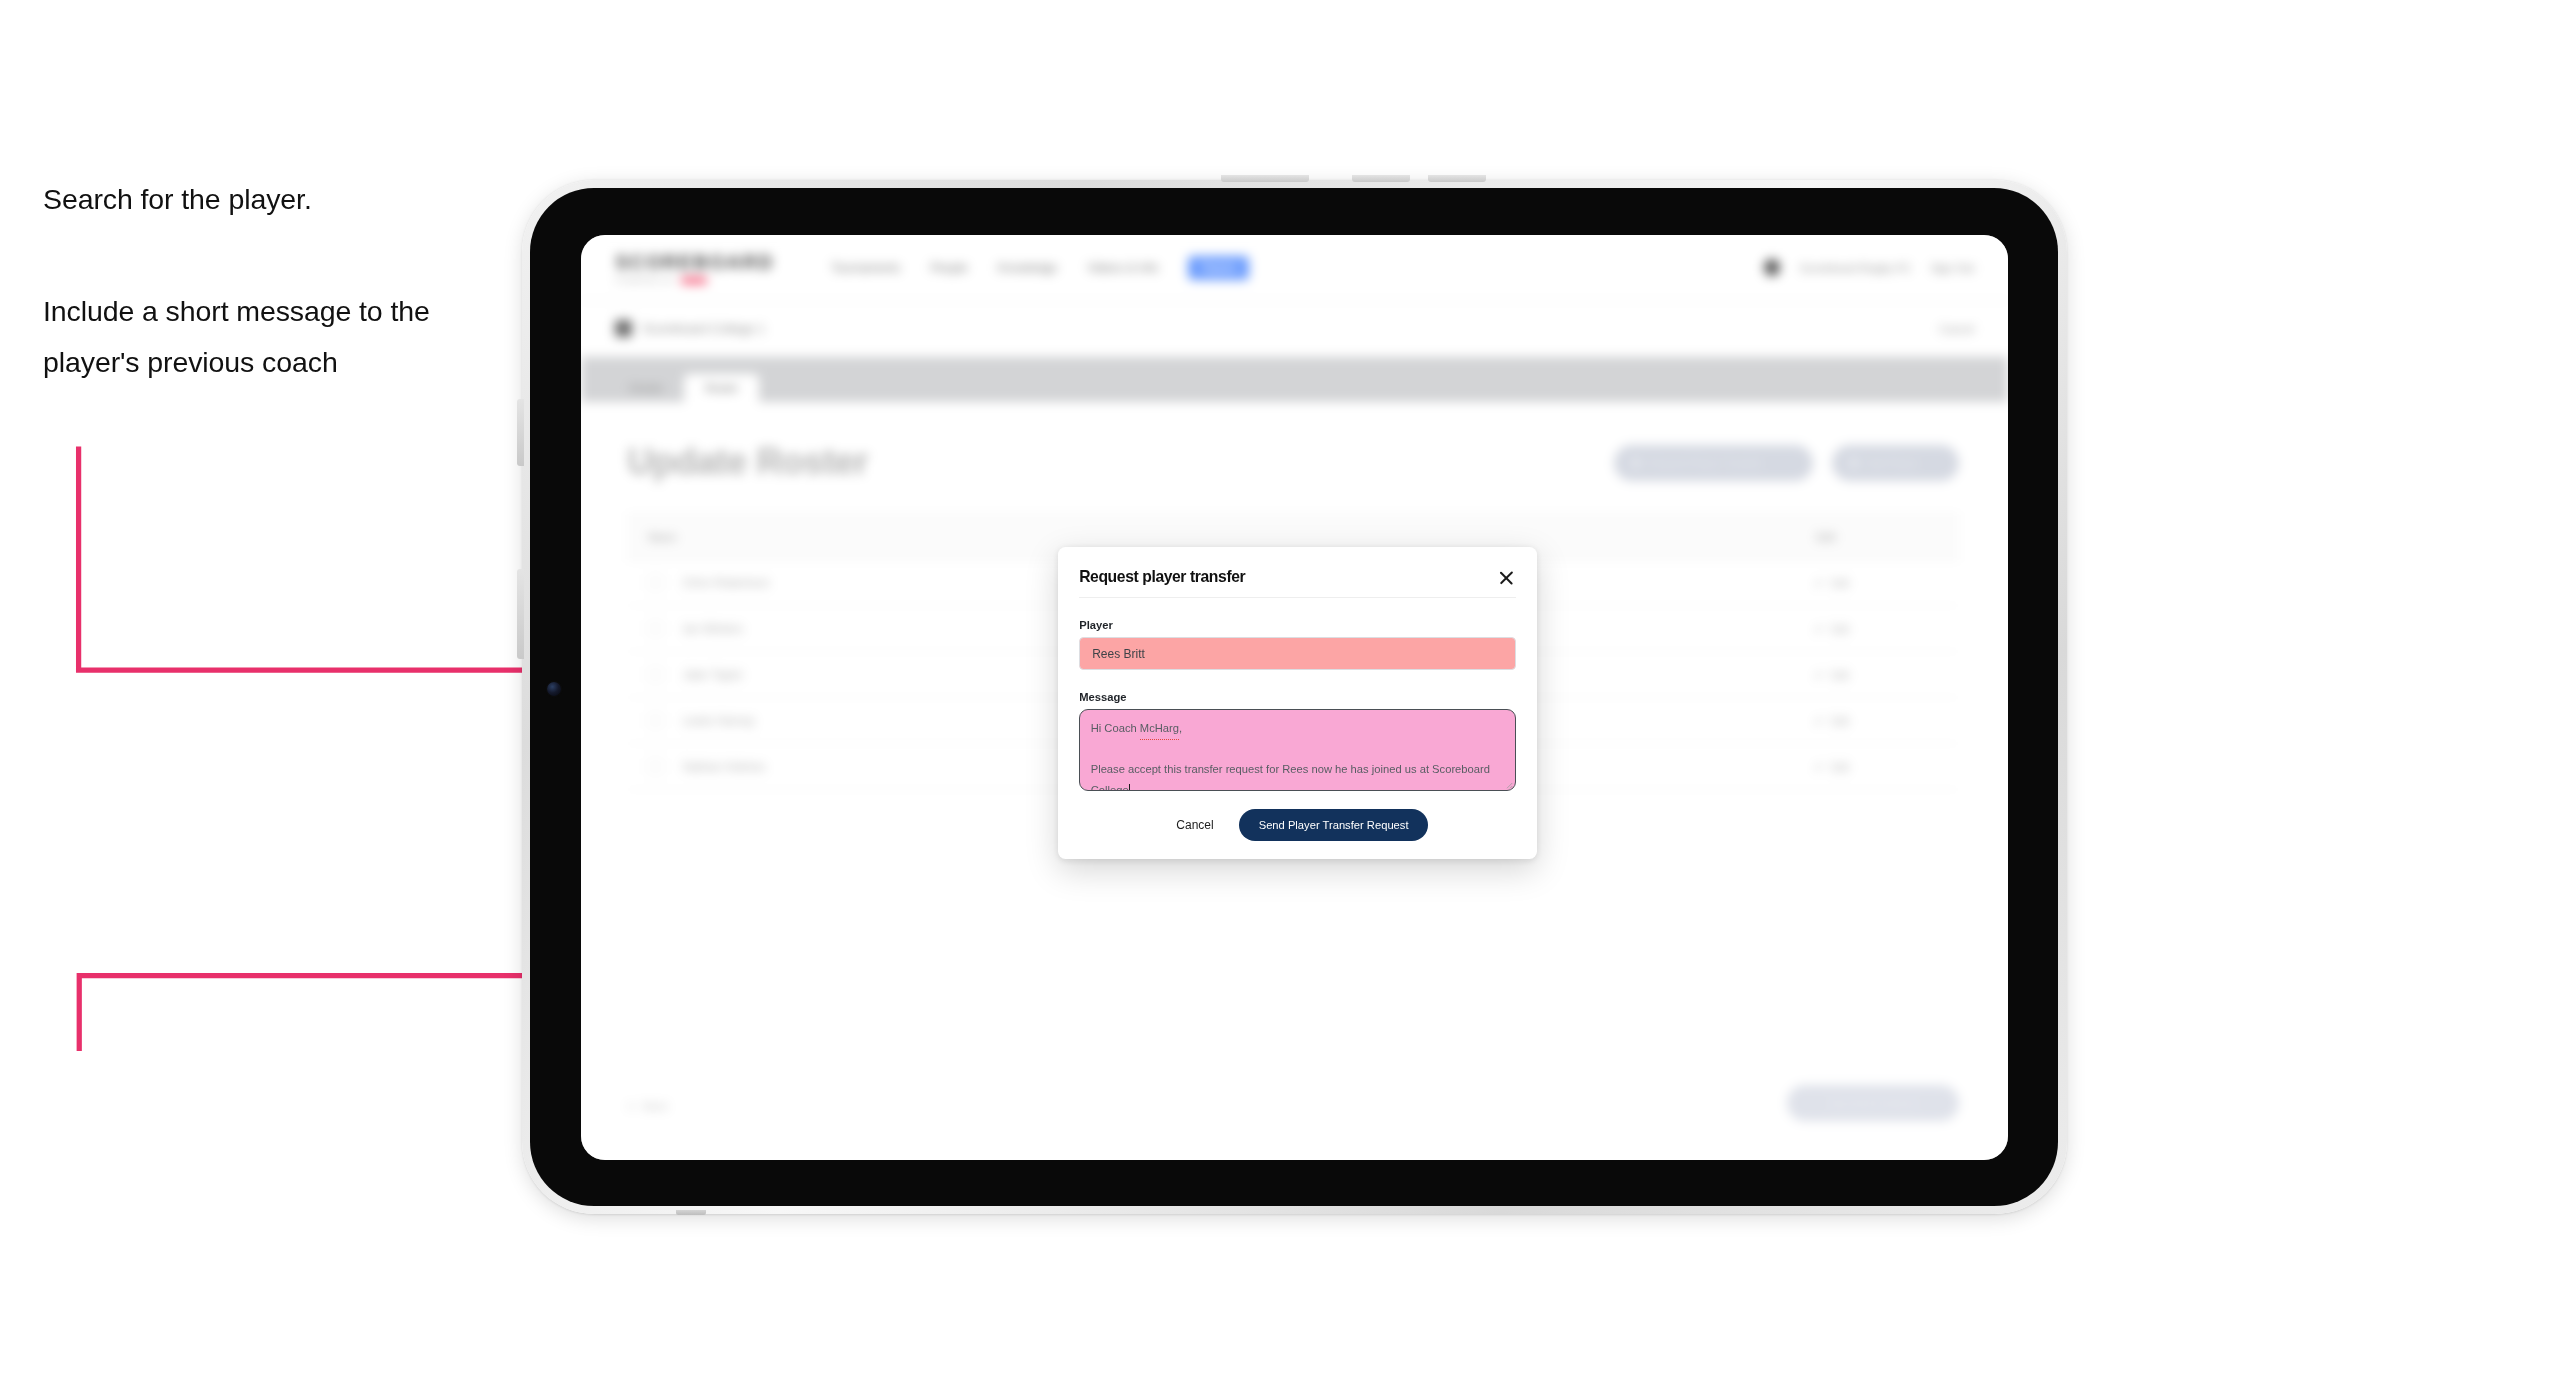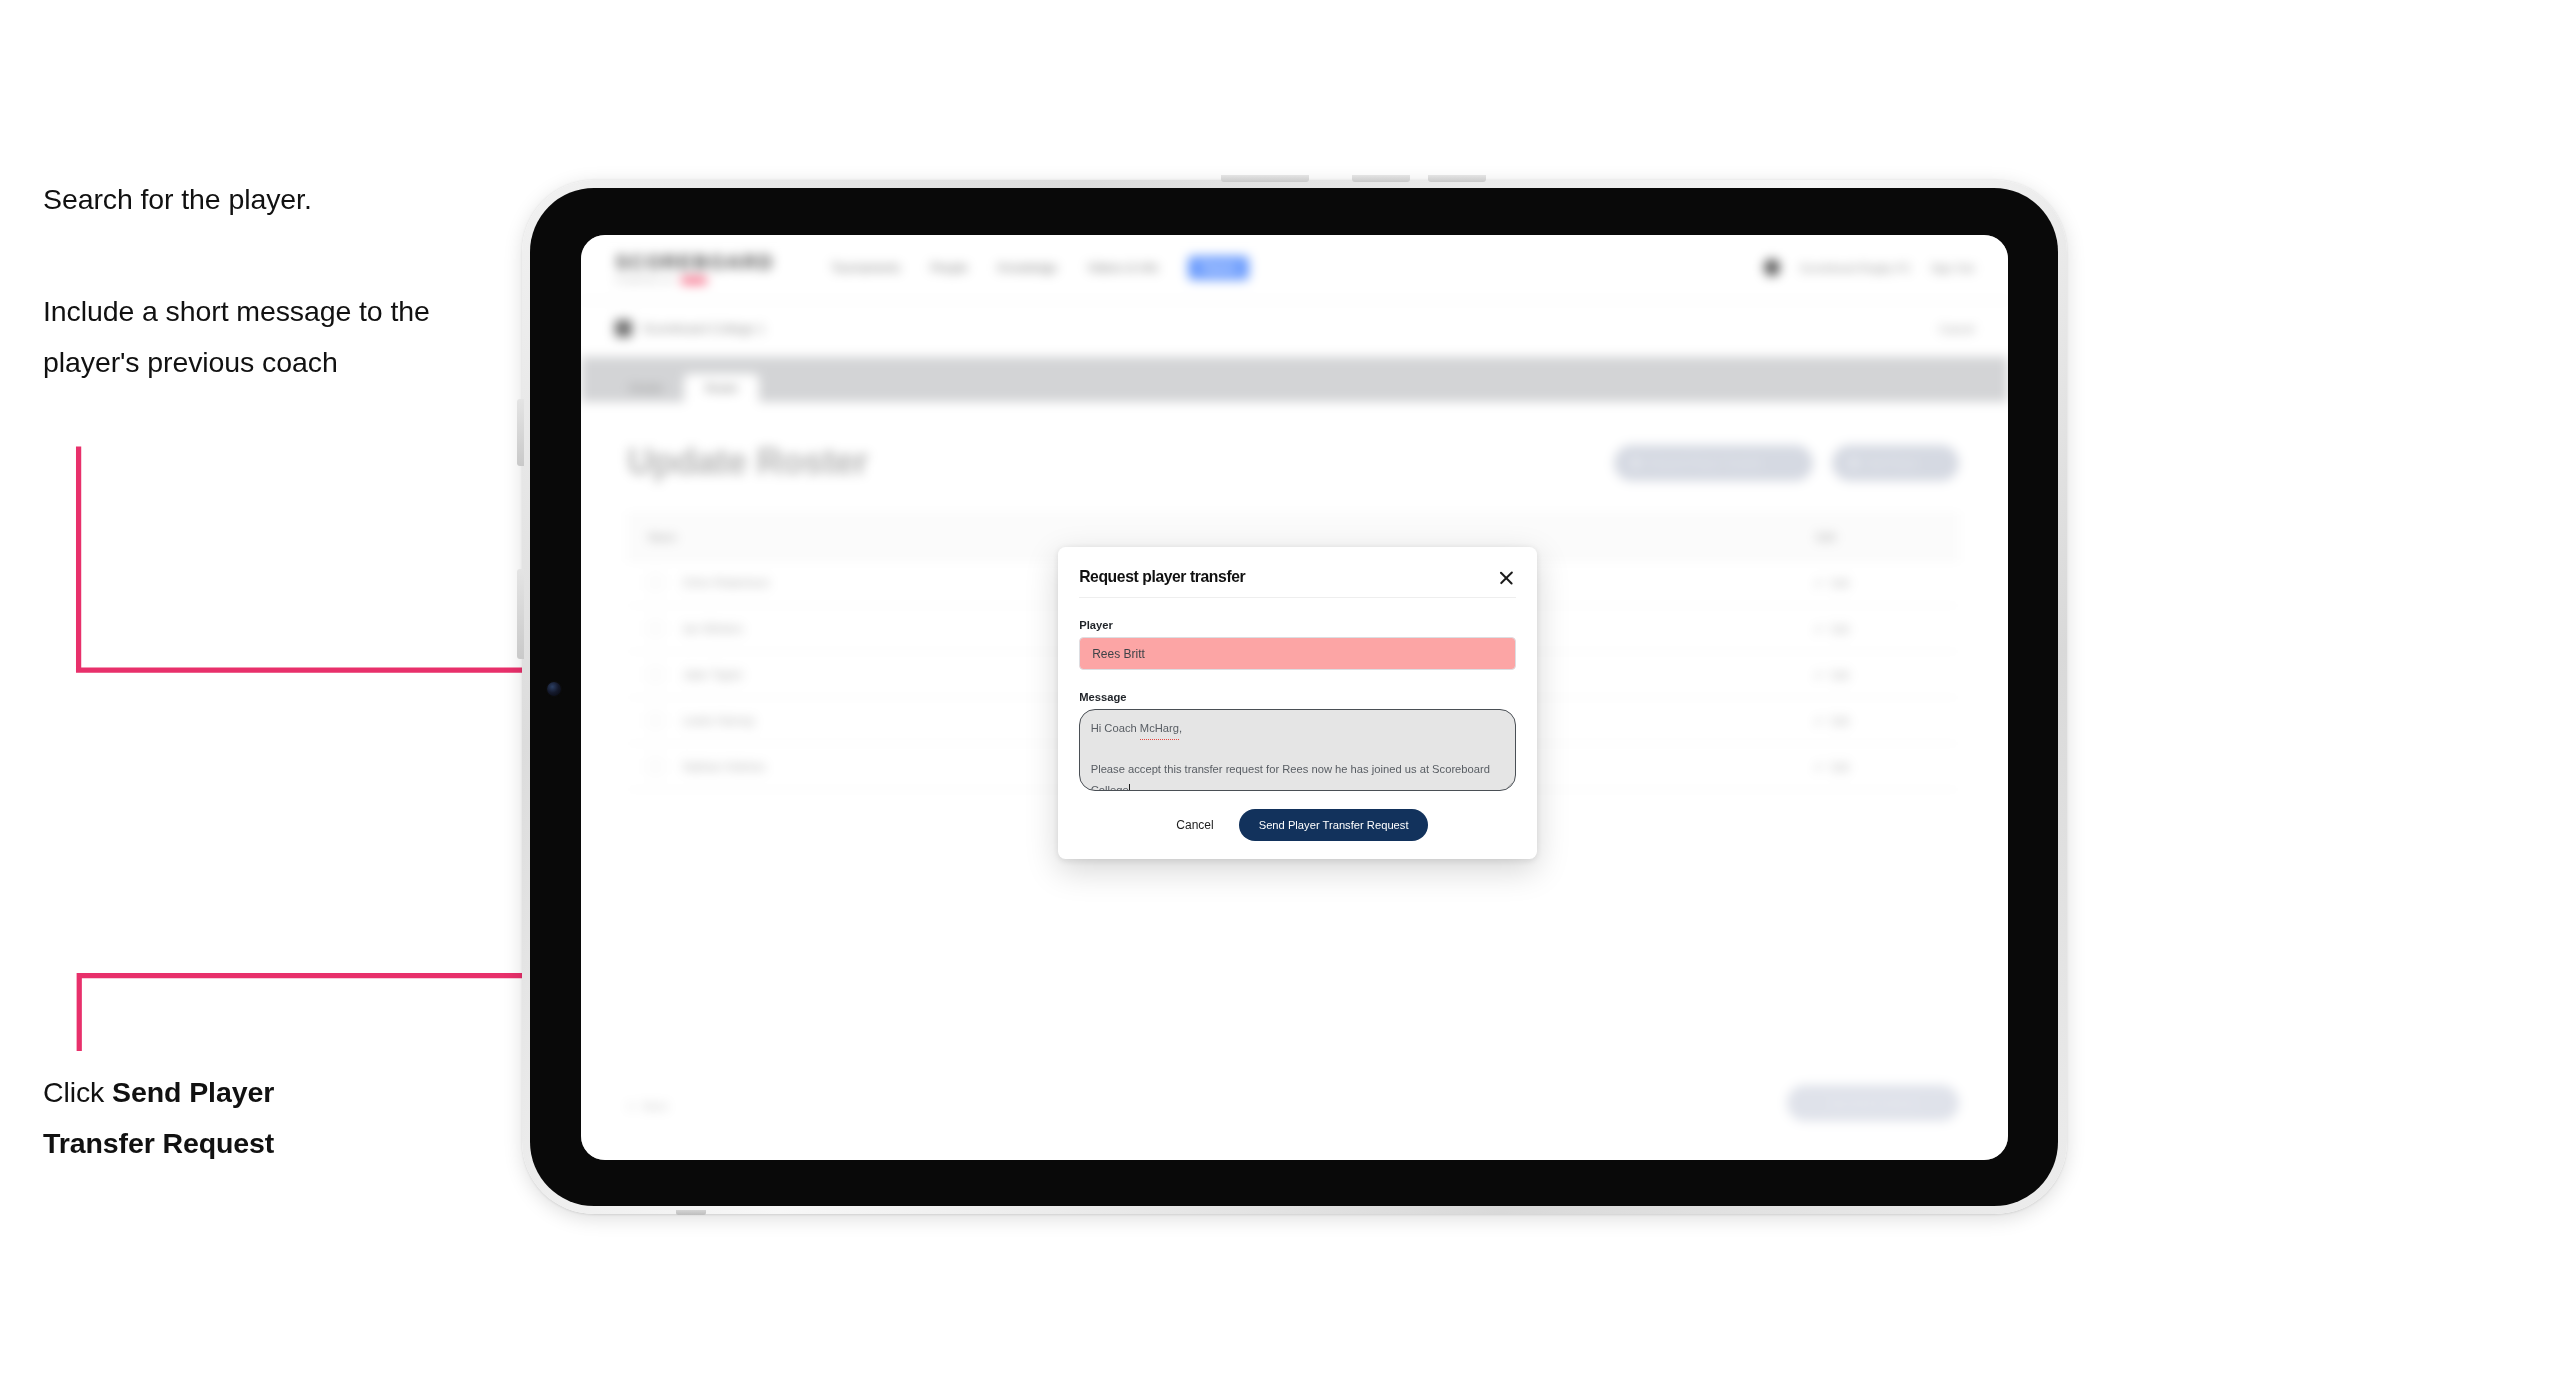--- a/index.html
+++ b/index.html
@@ -307,23 +307,23 @@
     width: 100%; height: 33px;
     background: #fca5a5;
     border: 0.7px solid #dcdee2;
     border-radius: 4.5px;
     display: flex; align-items: center;
     padding: 0 12px;
     font-size: 12px; color: #3f4348;
   }
   #message-box {
     width: 100%; height: 82px;
-    background: #e5e5e5;
+    background: #f9a8d4;
     border: 1.2px solid #4a4f55;
-    border-radius: 16px;
+    border-radius: 9px;
     padding: 7.5px 10.5px;
     font-size: 11.2px; line-height: 21px; color: #585d63;
     position: relative;
     overflow: hidden;
   }
   #msg-line1 { position: relative; display: inline-block; }
   #msg-misspell {
     border-bottom: 1.5px dotted #e3453f;
     display: inline-block;
   }
@@ -364,21 +364,20 @@
 </style>
 </head>
 <body>
 
 <div id="stage">
 
   <div class="annot-text" id="annot-top">Search for the player.</div>
 
   <div class="annot-text" id="annot-mid">Include a short message to the player's previous coach</div>
 
-  <div class="annot-text" id="annot-bottom"><span>Click </span><span class="bold">Send Player Transfer Request</span></div>
 
   <svg class="arrow-svg" id="arrow-top" style="left:0px; top:449px; width:1063px; height:240px;" viewBox="0 0 1420 320" width="1063" height="240">
     <path d="M 105 0 L 105 295 L 1348 295" stroke="#E8306B" stroke-width="7" fill="none" stroke-linecap="square"></path>
     <path d="M 1310 264 L 1362 295 L 1310 326" stroke="#E8306B" stroke-width="7" fill="none" stroke-linecap="round" stroke-linejoin="round"></path>
   </svg>
 
   <svg class="arrow-svg" id="arrow-bottom" style="left:0px; top:865px; width:1460px; height:187px;" viewBox="0 0 1950 250" width="1460" height="187">
     <path d="M 1885 40 L 1885 148 L 105 148 L 105 245" stroke="#E8306B" stroke-width="7" fill="none" stroke-linecap="square"></path>
     <path d="M 1854 79 L 1885 28 L 1916 79" stroke="#E8306B" stroke-width="7" fill="none" stroke-linecap="round" stroke-linejoin="round"></path>
   </svg>

